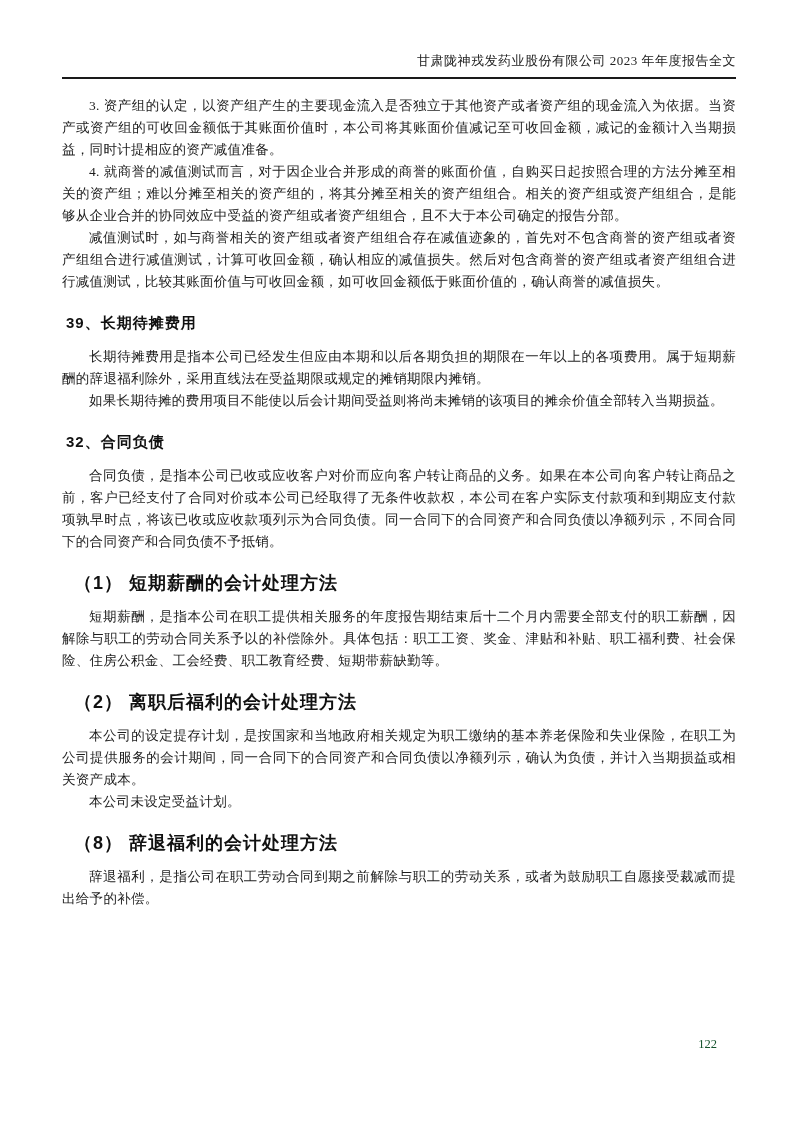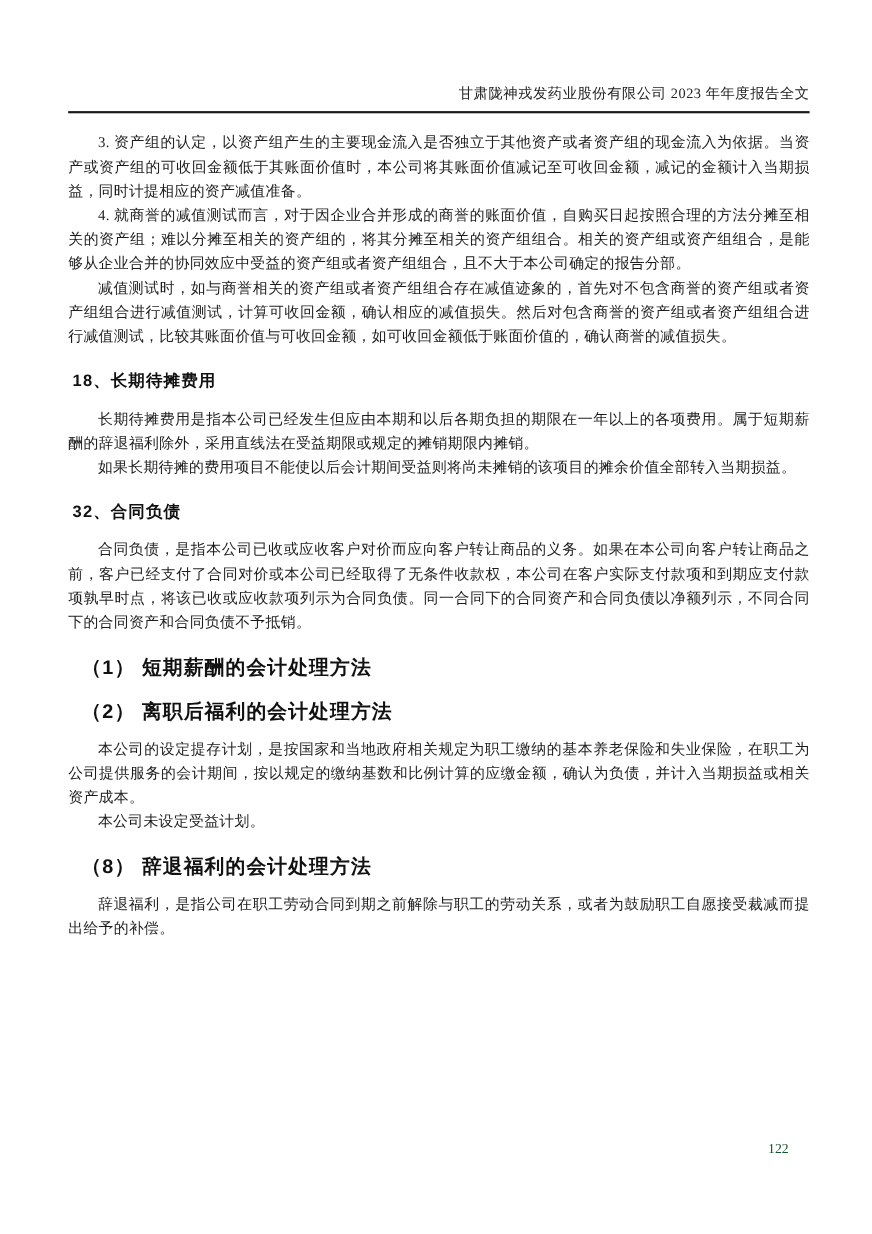--- a/index.html
+++ b/index.html
@@ -12,21 +12,21 @@
     width: 793px;
     height: 1122px;
     background: #ffffff;
     overflow: hidden;
     font-family: "Liberation Serif", serif;
     color: #1c1c1c;
     box-sizing: border-box;
   }
   .header {
     margin: 0 57px 0 62px;
-    padding-top: 76px;
+    padding-top: 52px;
   }
   .header-title {
     text-align: right;
     font-size: 13px;
     line-height: 17px;
     letter-spacing: 0.5px;
     color: #222222;
   }
   .header-rule {
     margin-top: 8px;
@@ -85,39 +85,40 @@
   </div>
 
   <div class="content">
 
     <p class="body-para">3. 资产组的认定，以资产组产生的主要现金流入是否独立于其他资产或者资产组的现金流入为依据。当资产或资产组的可收回金额低于其账面价值时，本公司将其账面价值减记至可收回金额，减记的金额计入当期损益，同时计提相应的资产减值准备。</p>
 
     <p class="body-para">4. 就商誉的减值测试而言，对于因企业合并形成的商誉的账面价值，自购买日起按照合理的方法分摊至相关的资产组；难以分摊至相关的资产组的，将其分摊至相关的资产组组合。相关的资产组或资产组组合，是能够从企业合并的协同效应中受益的资产组或者资产组组合，且不大于本公司确定的报告分部。</p>
 
     <p class="body-para">减值测试时，如与商誉相关的资产组或者资产组组合存在减值迹象的，首先对不包含商誉的资产组或者资产组组合进行减值测试，计算可收回金额，确认相应的减值损失。然后对包含商誉的资产组或者资产组组合进行减值测试，比较其账面价值与可收回金额，如可收回金额低于账面价值的，确认商誉的减值损失。</p>
 
-    <h2 class="sec-heading">18、长期待摊费用</h2>
+    <h2 class="sec-heading">39、长期待摊费用</h2>
 
     <p class="body-para">长期待摊费用是指本公司已经发生但应由本期和以后各期负担的期限在一年以上的各项费用。属于短期薪酬的辞退福利除外，采用直线法在受益期限或规定的摊销期限内摊销。</p>
 
     <p class="body-para">如果长期待摊的费用项目不能使以后会计期间受益则将尚未摊销的该项目的摊余价值全部转入当期损益。</p>
 
     <h2 class="sec-heading">32、合同负债</h2>
 
     <p class="body-para">合同负债，是指本公司已收或应收客户对价而应向客户转让商品的义务。如果在本公司向客户转让商品之前，客户已经支付了合同对价或本公司已经取得了无条件收款权，本公司在客户实际支付款项和到期应支付款项孰早时点，将该已收或应收款项列示为合同负债。同一合同下的合同资产和合同负债以净额列示，不同合同下的合同资产和合同负债不予抵销。</p>
 
 
     <h3 class="sub-heading">（1） 短期薪酬的会计处理方法</h3>
 
+    <p class="body-para">短期薪酬，是指本公司在职工提供相关服务的年度报告期结束后十二个月内需要全部支付的职工薪酬，因解除与职工的劳动合同关系予以的补偿除外。具体包括：职工工资、奖金、津贴和补贴、职工福利费、社会保险、住房公积金、工会经费、职工教育经费、短期带薪缺勤等。</p>
 
 
     <h3 class="sub-heading">（2） 离职后福利的会计处理方法</h3>
 
 
-    <p class="body-para">本公司的设定提存计划，是按国家和当地政府相关规定为职工缴纳的基本养老保险和失业保险，在职工为公司提供服务的会计期间，按以规定的缴纳基数和比例计算的应缴金额，确认为负债，并计入当期损益或相关资产成本。</p>
+    <p class="body-para">本公司的设定提存计划，是按国家和当地政府相关规定为职工缴纳的基本养老保险和失业保险，在职工为公司提供服务的会计期间，同一合同下的合同资产和合同负债以净额列示，确认为负债，并计入当期损益或相关资产成本。</p>
 
     <p class="body-para">本公司未设定受益计划。</p>
 
     <h3 class="sub-heading">（8） 辞退福利的会计处理方法</h3>
 
     <p class="body-para">辞退福利，是指公司在职工劳动合同到期之前解除与职工的劳动关系，或者为鼓励职工自愿接受裁减而提出给予的补偿。</p>
 
   </div>
 
   <div class="page-number">122</div>

